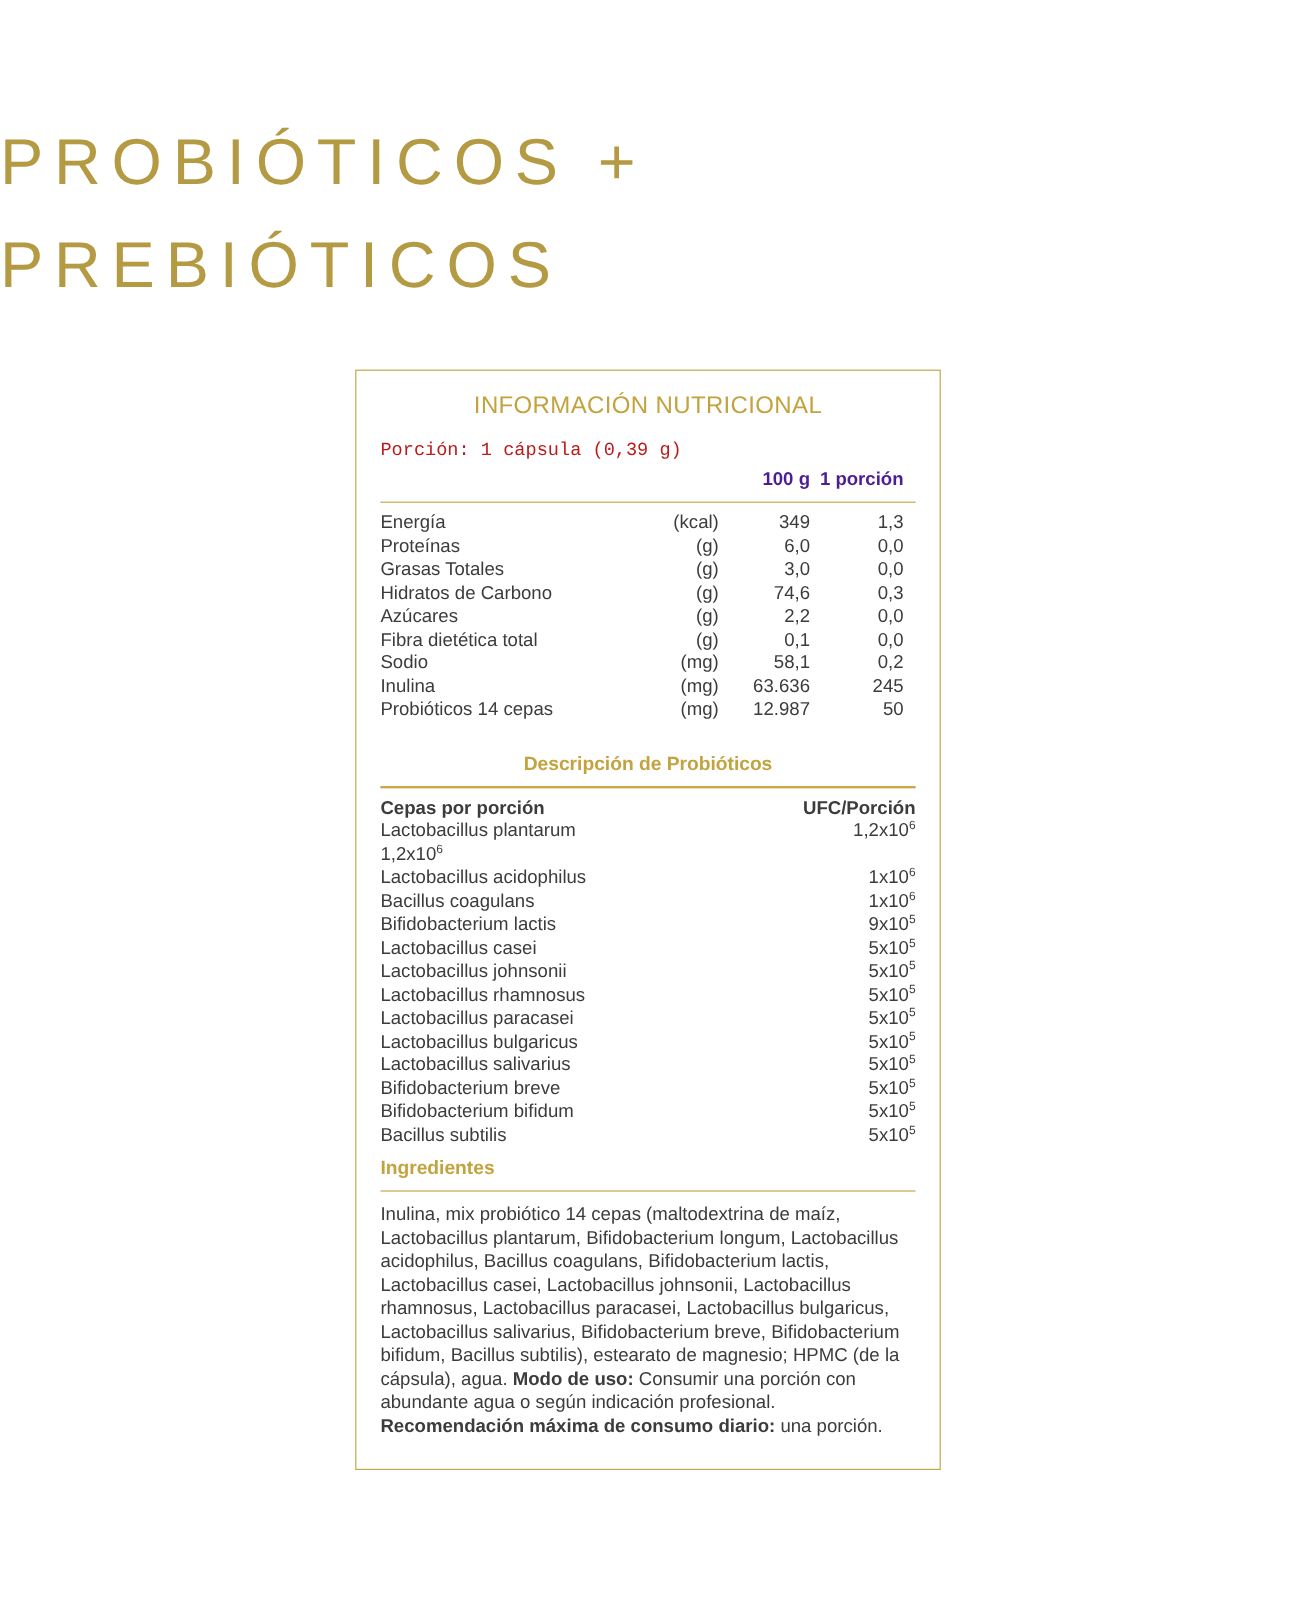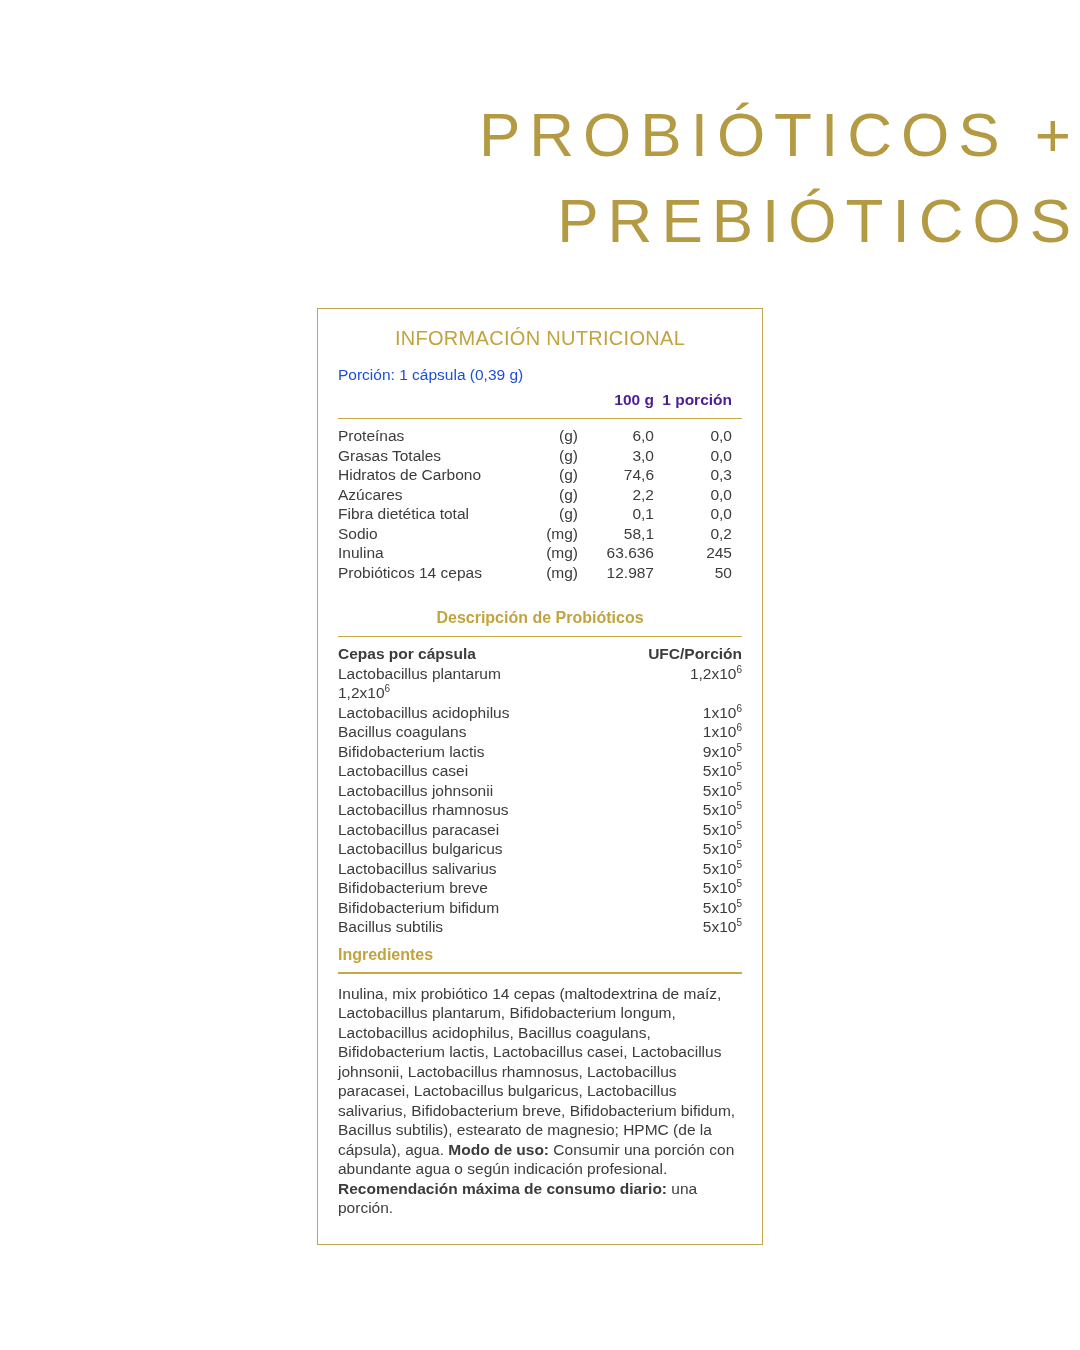--- a/index.html
+++ b/index.html
@@ -10,51 +10,51 @@
     margin: 0 auto;
     background: #ffffff;
     font-family: "Liberation Sans", sans-serif;
     color: #3c3c3c;
     overflow: hidden;
   }
 
   
   .title-block {
     padding-top: 92px;
-    text-align: right;
+    text-align: left;
     color: #b39a43;
     font-weight: 100;
-    font-size: 62px;
+    font-size: 54px;
     letter-spacing: 9px;
     line-height: 86px;
     white-space: nowrap;
   }
 
   
   .label-box {
     box-sizing: border-box;
-    width: 446px;
+    width: 488px;
     margin: 44px auto 0 auto;
     border: 1.5px solid #c5a650;
     background: #ffffff;
     padding: 17px 20px 26px 20px;
     font-size: 15.5px;
     line-height: 19.5px;
   }
 
   .label-header {
     text-align: center;
     color: #c2a33e;
     font-size: 20px;
     line-height: 24px;
     letter-spacing: 0.3px;
     margin-bottom: 15px;
   }
 
-  .serving-line { color: #1d4ed8; line-height: 20px; }
+  .serving-line { color: #b91c1c; line-height: 20px; font-family: Liberation Mono, monospace; }
 
   .rule {
     height: 1.5px;
     background: #c9a84a;
     border: none;
     margin: 8px 0 7px 0;
   }
 
   
   .nrow { display: flex; align-items: baseline; }
@@ -110,20 +110,26 @@
       <span class="n-name"></span>
       <span class="n-unit"></span>
       <span class="n-100">100 g</span>
       <span class="n-por">1 porción</span>
     </div>
 
     <div class="rule"></div>
 
     <div class="nutrient-table">
       <div class="nrow">
+        <span class="n-name">Energía</span>
+        <span class="n-unit">(kcal)</span>
+        <span class="n-100">349</span>
+        <span class="n-por">1,3</span>
+      </div>
+      <div class="nrow">
         <span class="n-name">Proteínas</span>
         <span class="n-unit">(g)</span>
         <span class="n-100">6,0</span>
         <span class="n-por">0,0</span>
       </div>
       <div class="nrow">
         <span class="n-name">Grasas Totales</span>
         <span class="n-unit">(g)</span>
         <span class="n-100">3,0</span>
         <span class="n-por">0,0</span>
@@ -164,21 +170,21 @@
         <span class="n-100">12.987</span>
         <span class="n-por">50</span>
       </div>
     </div>
 
     <div class="section-title first-gap">Descripción de Probióticos</div>
     <div class="rule"></div>
 
     <div class="strain-table">
       <div class="srow head">
-        <span class="s-name">Cepas por cápsula</span>
+        <span class="s-name">Cepas por porción</span>
         <span class="s-val">UFC/Porción</span>
       </div>
       <div class="srow">
         <span class="s-name">Lactobacillus plantarum</span>
         <span class="s-val"><span>1,2x10</span><sup>6</sup></span>
       </div>
       <div class="srow">
         <span class="s-val"><span>1,2x10</span><sup>6</sup></span>
       </div>
       <div class="srow">

